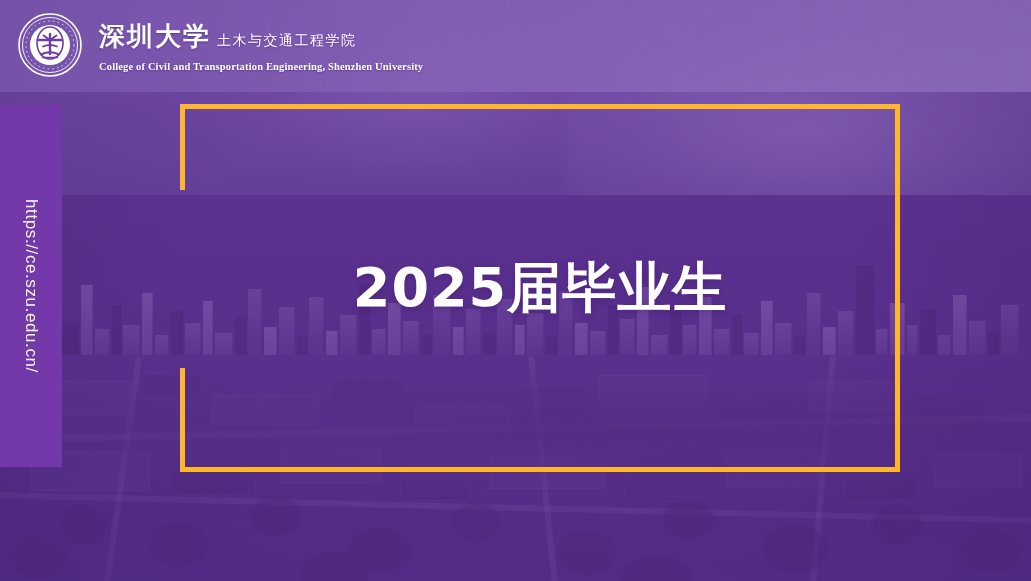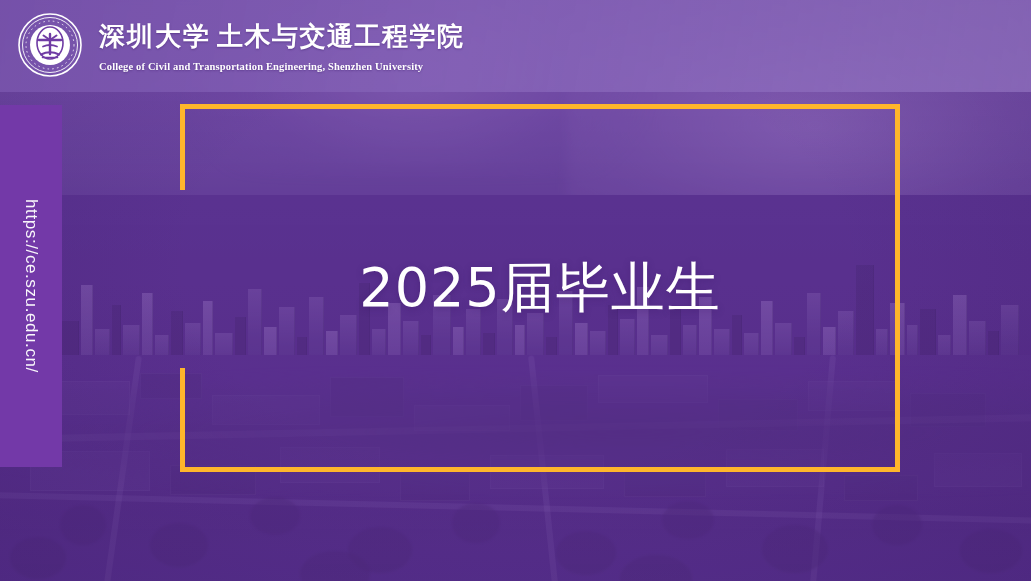--- a/index.html
+++ b/index.html
@@ -159,22 +159,22 @@
     text-shadow: 0 1px 2px rgba(60,26,105,0.45);
   }
   .brand-cn-main {
     font-family: "DejaVu Serif", "Liberation Serif", serif;
     font-size: 26px;
     font-weight: 700;
     letter-spacing: 2px;
   }
   .brand-cn-sub {
     font-family: "DejaVu Serif", "Liberation Serif", serif;
-    font-size: 26px;
-    font-weight: 700;
+    font-size: 14px;
+    font-weight: 400;
     letter-spacing: 1.5px;
     margin-left: 6px;
   }
   .brand-en {
     margin-top: 7px;
     color: #ffffff;
     font-family: "Liberation Serif", serif;
     font-size: 10.5px;
     font-weight: 700;
     letter-spacing: 0.15px;
@@ -233,21 +233,21 @@
     height: 368px;
     display: flex;
     flex-direction: column;
     align-items: center;
     justify-content: center;
     text-align: center;
   }
   .title-line {
     color: #ffffff;
     font-family: "DejaVu Sans", "Liberation Sans", sans-serif;
-    font-weight: 400;
+    font-weight: 700;
     font-size: 54px;
     line-height: 1.16;
     letter-spacing: 1px;
     text-shadow: 0 2px 7px rgba(55,20,100,0.38);
     white-space: nowrap;
   }
   .title-line.l2 {
     font-size: 55px;
     margin-top: 2px;
   }

